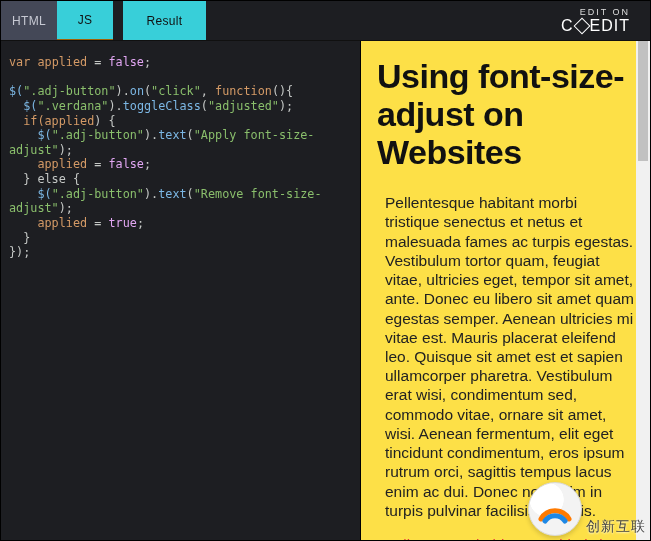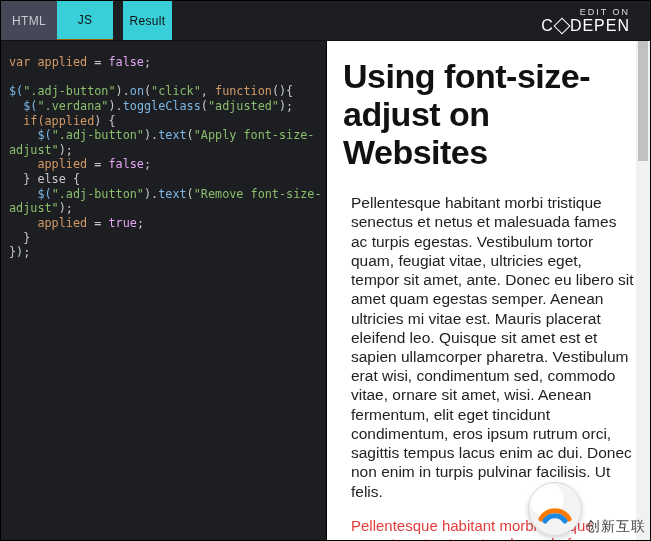--- a/index.html
+++ b/index.html
@@ -8,37 +8,37 @@
 
   .frame { position: absolute; inset: 0; border: 1px solid #000; background: #1d1e22; }
 
   .topbar { height: 40px; background: #1d1e22; display: flex; align-items: stretch; border-bottom: 1px solid #101010; }
   .tabs { display: flex; }
   .tab { width: 56px; display: flex; align-items: center; justify-content: center; font-size: 12px; color: #c7c9d3; background: #444857; margin-right: 0; letter-spacing: .3px; cursor: pointer; position: relative; }
   .tab + .tab { margin-left: 0; }
   .tab.html { background: #444857; }
   .tab.css  { background: #5a5f73; }
   .tab.active { background: #38cfd9; color: #111; font-weight: 500; border-bottom: 1px solid #a16207; }
-  .tab.result { margin-left: 10px; background: #38cfd9; color: #111; width: 49px; }
+  .tab.result { margin-left: 10px; background: #38cfd9; color: #111; width: 83px; }
   .tab.result::after { content:""; }
 
   .edit-on { margin-left: auto; display: flex; flex-direction: column; align-items: flex-end; justify-content: center; padding-right: 20px; color:#fff; }
   .edit-on .small { font-size: 9px; letter-spacing: 2px; color: #ddd; }
   .brand { font-family: Arial, sans-serif; font-size: 16px; letter-spacing: 1px; display:flex; align-items:center; gap:1px; }
   .brand .glyph { display:inline-block; width:12px; height:12px; border:1.2px solid #fff; transform: rotate(45deg); margin: 0 1px; }
 
   .content { position: absolute; top: 40px; bottom: 0; left: 0; right: 0; display: flex; }
-  .editor { width: 325px; background: #1d1e22; color: #c5c8c6; font-family: Menlo, Consolas, "Lucida Console", monospace; font-size: 11.8px; line-height: 1.24; padding: 14px 8px 8px 8px; white-space: pre; overflow: hidden; }
+  .editor { width: 359px; background: #1d1e22; color: #c5c8c6; font-family: Menlo, Consolas, "Lucida Console", monospace; font-size: 11.8px; line-height: 1.24; padding: 14px 8px 8px 8px; white-space: pre; overflow: hidden; }
   .editor .bool { color: #e1a6f2; }
   .editor .str  { color: #8abf6c; }
   .editor .blue { color: #7cb7e4; }
   .editor .kw2  { color: #d49a66; }
   .editor .id   { color: #d49a66; }
 
-  .resultpane { flex: 1; background: #ffffff; border-left: 1px solid #000; position: relative; overflow: hidden; }
+  .resultpane { flex: 1; background: #fde047; border-left: 1px solid #000; position: relative; overflow: hidden; }
   .result-inner { padding: 16px 16px 16px 16px; }
   .result-inner h1 { font-size: 34px; line-height: 1.12; font-weight: 700; color: #111; margin-bottom: 22px; letter-spacing: -0.5px; }
   .result-inner p { font-size: 15.5px; line-height: 1.24; color: #222; margin-left: 8px; }
   .result-inner p.red { color: #e23b3b; font-family: Verdana, Geneva, sans-serif; font-size: 15px; margin-top: 16px; line-height: 1.25; }
   .scrollbar { position: absolute; top:0; right:0; bottom:0; width:14px; background:#f1f1f1; }
   .scrollbar .thumb { position:absolute; top:0; left:2px; right:2px; height:120px; background:#c1c1c1; border-radius:0; }
 
   .watermark-wrap { position: absolute; right: 4px; bottom: 4px; display:flex; align-items:flex-end; gap:4px; }
   .watermark-circle { width: 54px; height: 54px; border-radius: 50%; background: radial-gradient(circle at 34% 32%, #fff 0 34%, #f3f3f3 35% 100%); border:1px solid #d8d8d8; box-shadow: 0 2px 5px rgba(0,0,0,.18); display:flex; align-items:center; justify-content:center; position: relative; }
   .watermark-circle svg { width: 40px; height: 40px; }
@@ -53,21 +53,21 @@
     <div class="tabs">
       <div class="tab html">HTML</div>
       <div class="tab active">JS</div>
       <div class="tab result">Result</div>
     </div>
     <div class="edit-on">
       <div class="small">EDIT ON</div>
       <div class="brand">
         <span>C</span>
         <span class="glyph"></span>
-        <span>DEPEN</span>
+        <span>EDIT</span>
       </div>
     </div>
   </div>
 
   <div class="content">
 
     <div class="editor"><span class="kw2">var </span><span class="id">applied</span><span> = </span><span class="bool">false</span><span>;</span>
 <span></span>
 <span class="blue">$(</span><span class="str">".adj-button"</span><span>).</span><span class="blue">on</span><span>(</span><span class="str">"click"</span><span>, </span><span class="kw2">function</span><span>(){</span>
 <span class="blue">  $(</span><span class="str">".verdana"</span><span>).</span><span class="blue">toggleClass</span><span>(</span><span class="str">"adjusted"</span><span>);</span>

